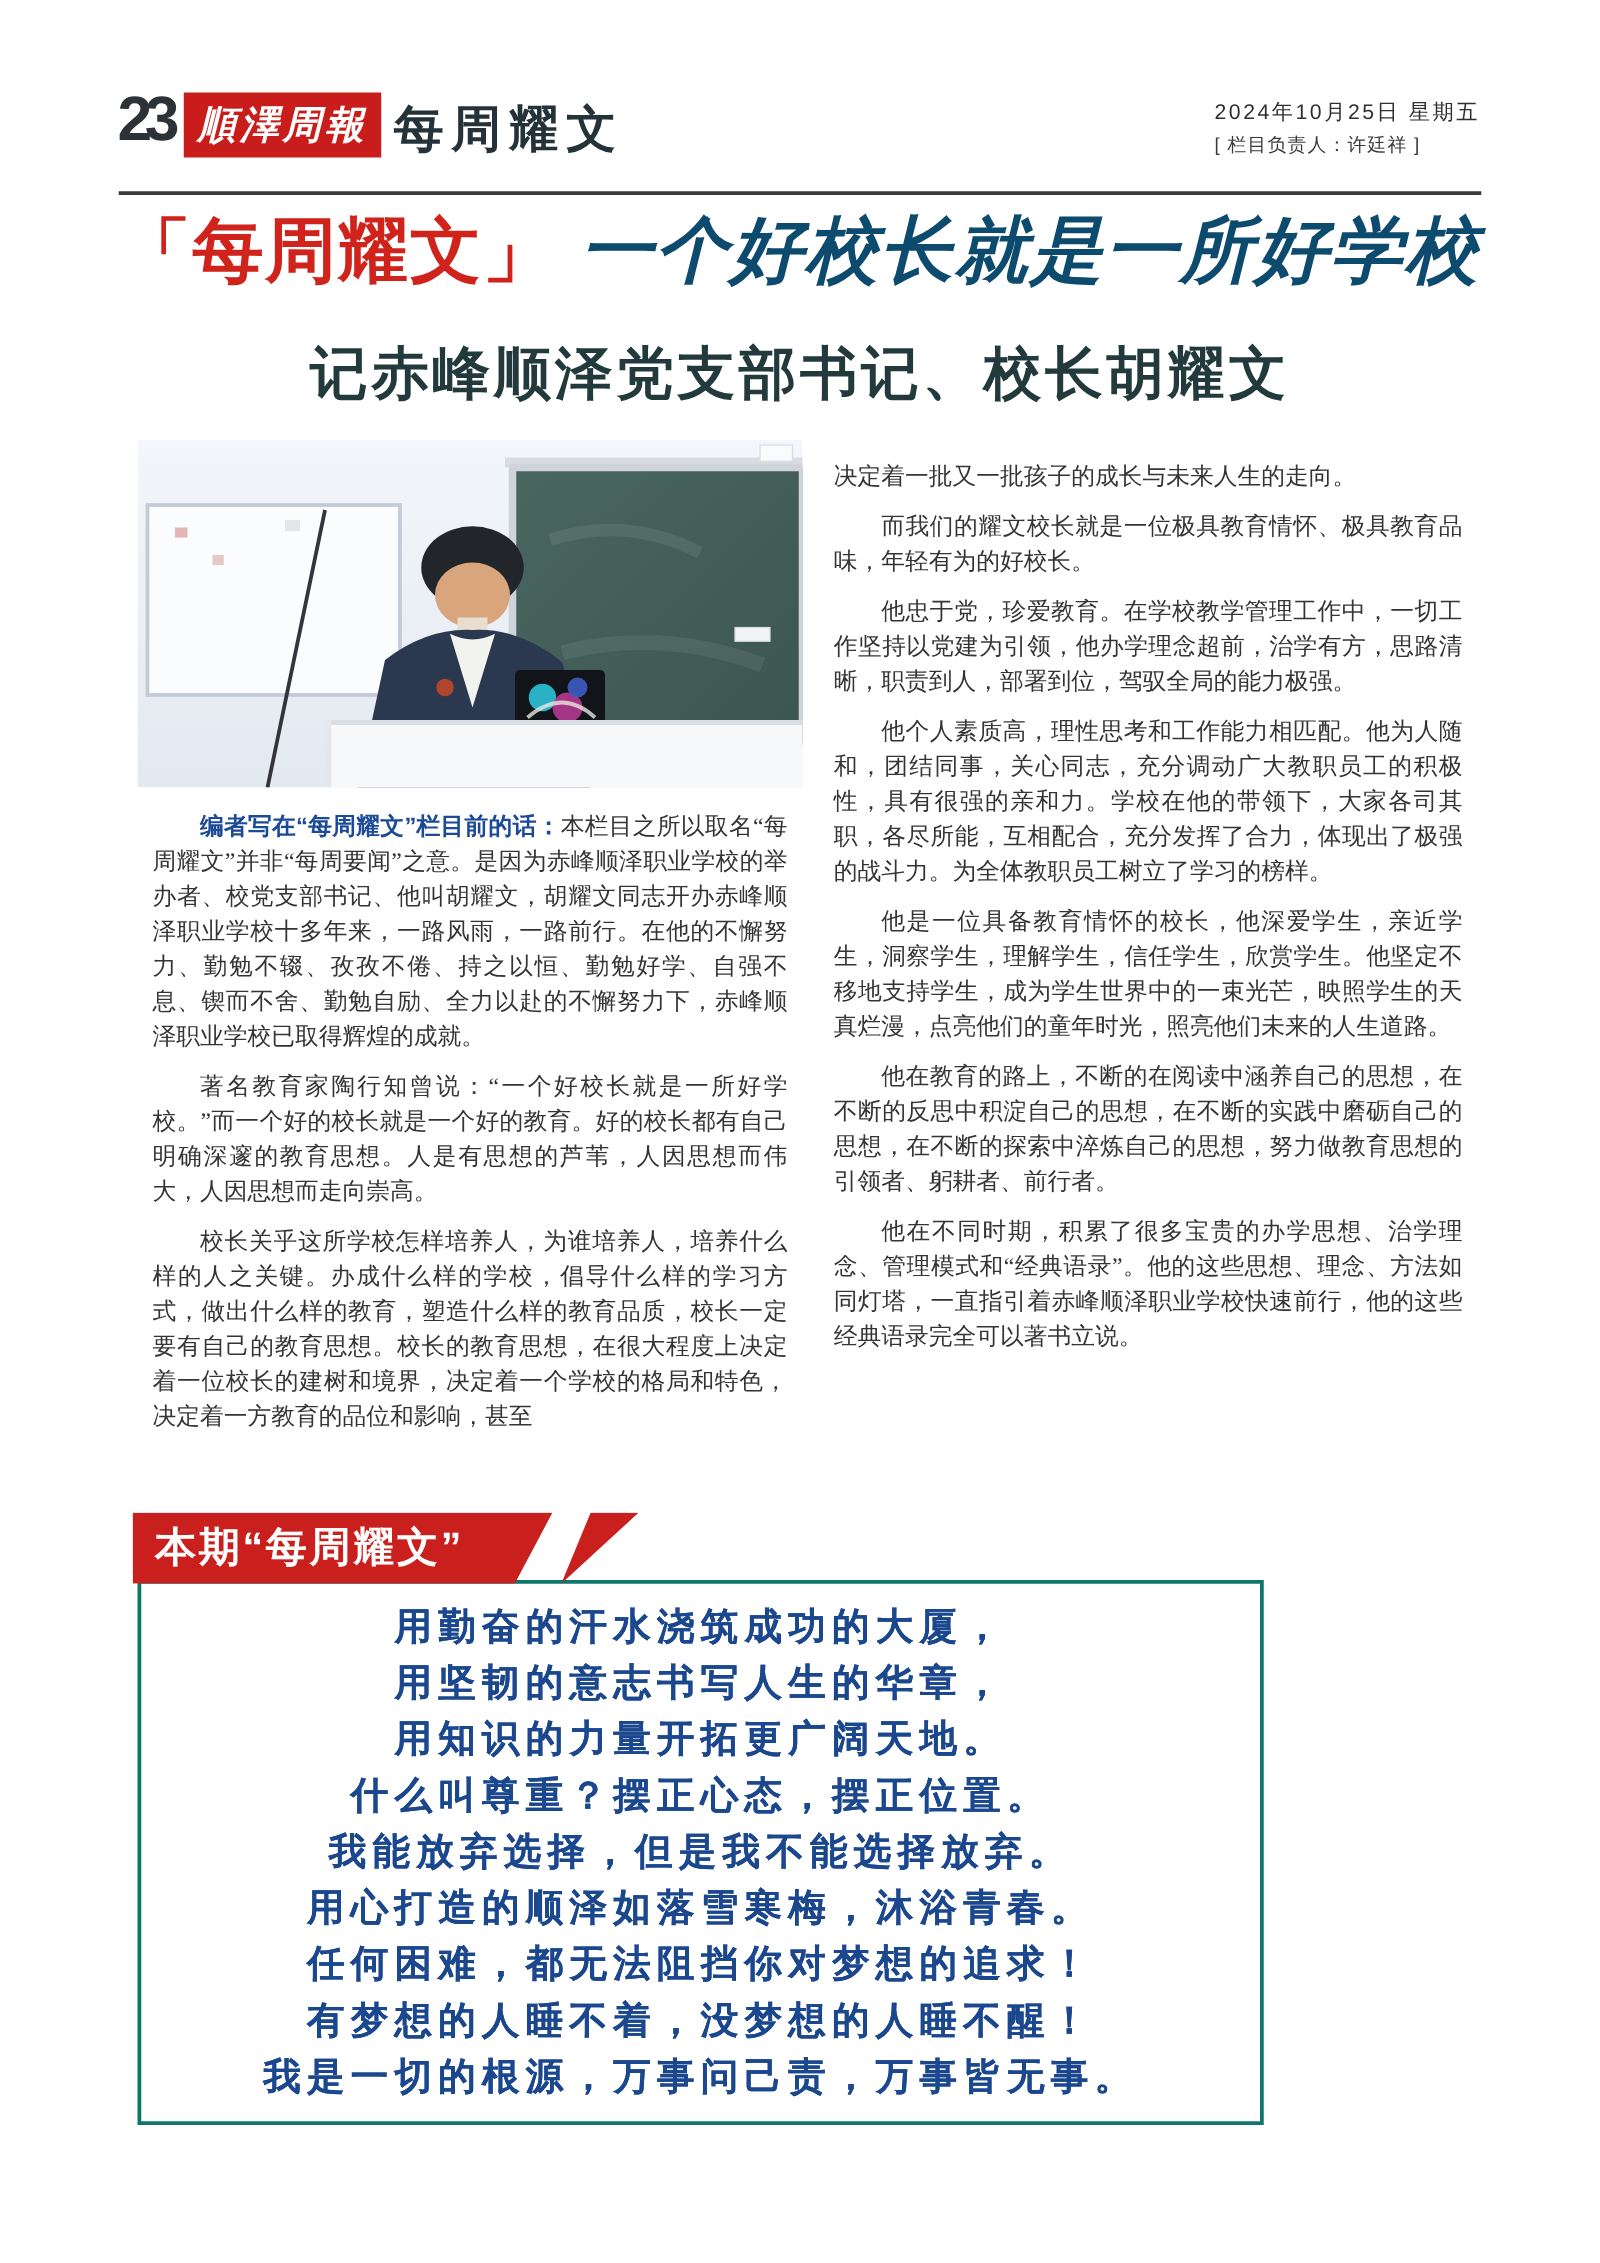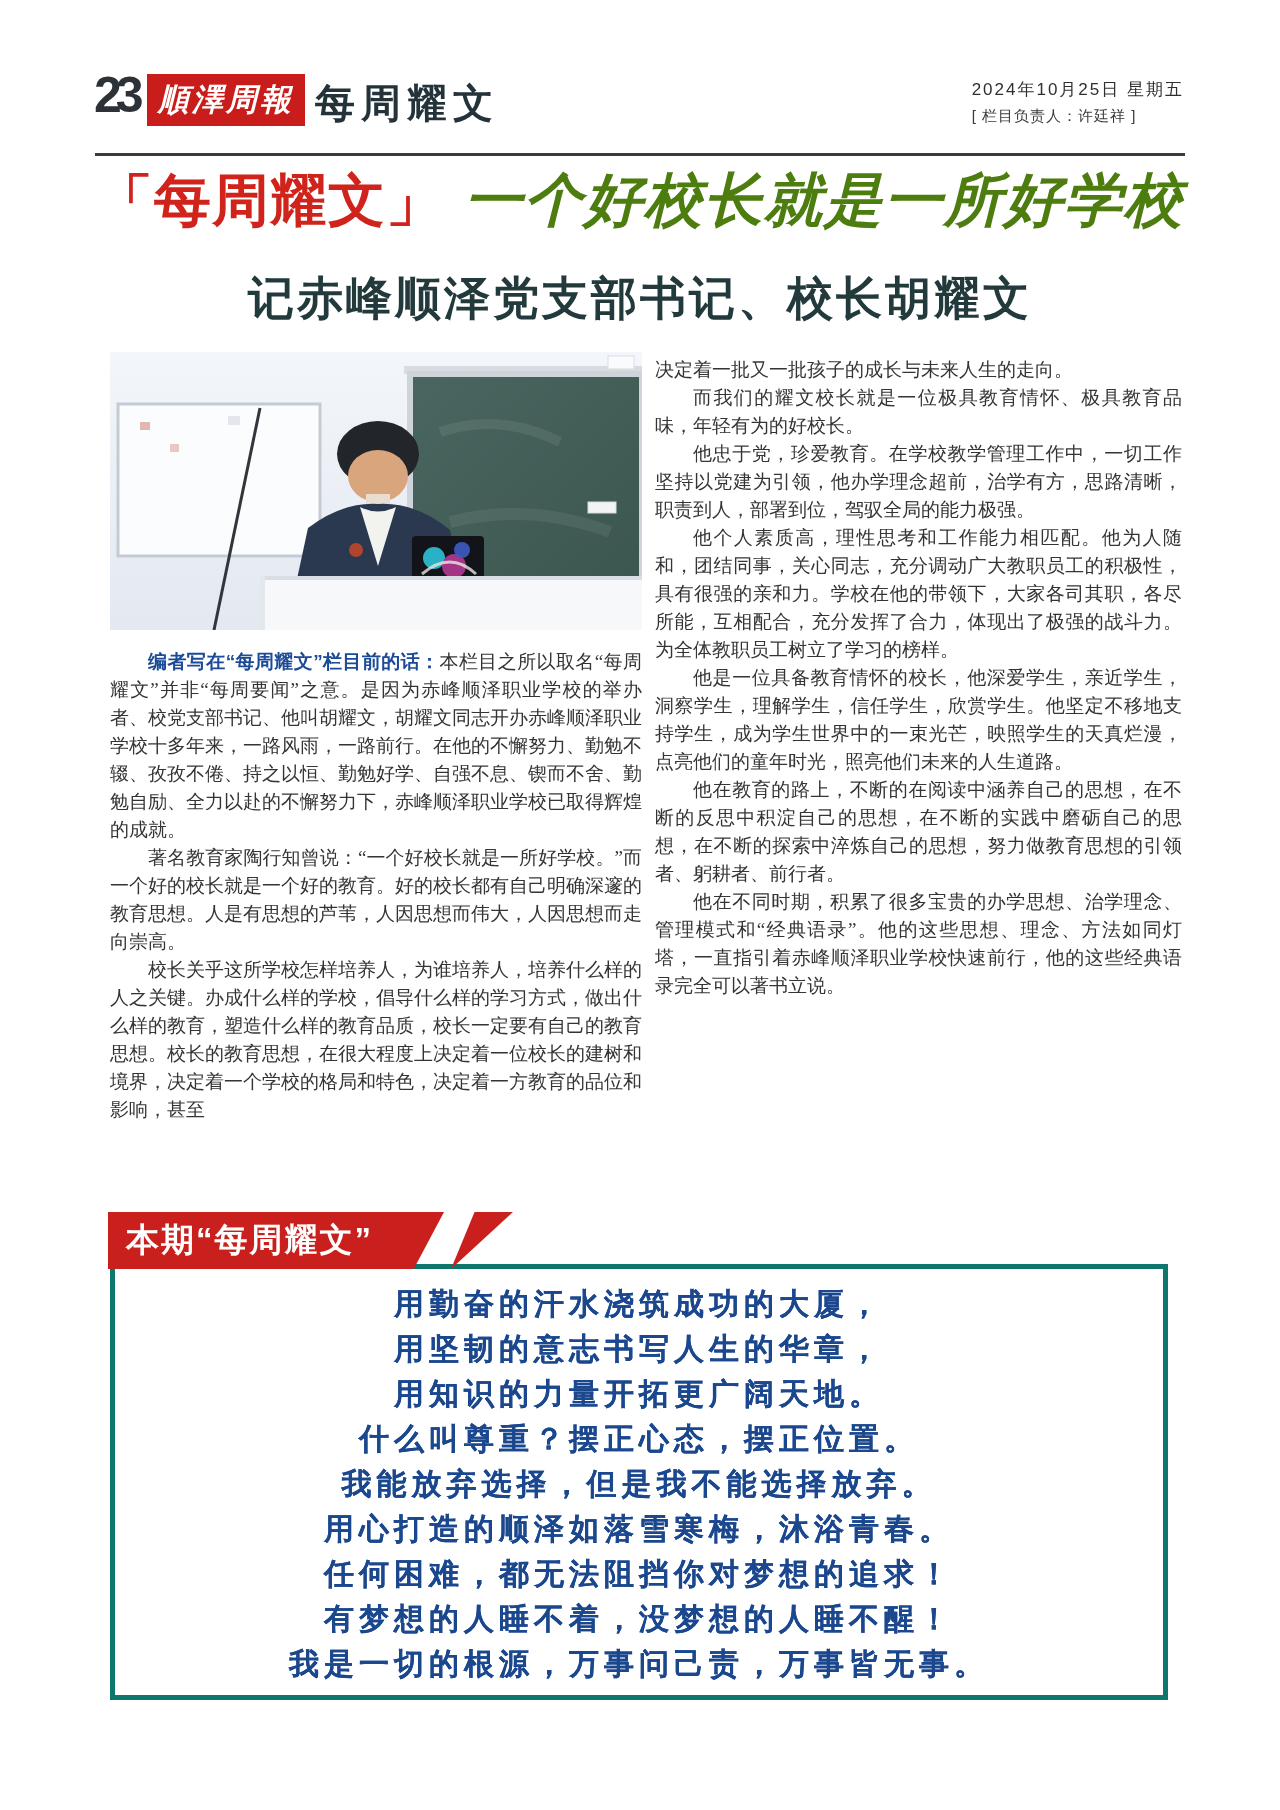--- a/index.html
+++ b/index.html
@@ -39,42 +39,42 @@
   .headline-row {
     position:absolute; left:0; top:162px; width:1280px;
     display:flex; align-items:center; justify-content:center; gap:20px;
   }
   .headline-kicker {
     font-family:"Liberation Sans", sans-serif; font-weight:bold;
     font-size:57px; color:#d0231c; letter-spacing:1px;
   }
   .headline-main {
     font-family:"DejaVu Serif", serif; font-weight:bold; font-style:italic;
-    font-size:58px; color:#4d7c0f; letter-spacing:2px;text-align:center;
+    font-size:58px; color:#0c4a6e; letter-spacing:2px;text-align:center;
   }
   .headline-subtitle {
     position:absolute; left:0; top:268px; width:1280px; text-align:center;
     font-family:"Liberation Sans", sans-serif; font-weight:bold;
     font-size:46px; color:#233a3c; letter-spacing:3px;
   }
   
   .col { position:absolute; font-size:19px; line-height:28px; text-align:justify; }
-  .col p { margin:0; text-indent:2em; }
+  .col p { margin:12px; text-indent:2em; }
   .col-left  { left:110px; top:352px; width:532px; }
   .col-right { left:655px; top:356px; width:527px; }
   .col-right .cont { text-indent:0; }
   .photo-wrap { width:532px; height:278px; display:block; }
   .left-text { margin-top:18px; }
   .editor-lead {
     font-family:"Liberation Sans", sans-serif; font-weight:bold; color:#1b4a96;
   }
   
   .quote-box {
-    position:absolute; left:110px; top:1264px; width:1058px; height:436px;
-    border:5px solid #0f766e; background:#ffffff;
+    position:absolute; left:110px; top:1264px; width:901px; height:436px;
+    border:3px solid #0f766e; background:#ffffff;
   }
   .quote-banner {
     position:absolute; left:-7px; top:-57px; width:336px; height:57px;
     background:#c9201d; clip-path:polygon(0 0, 100% 0, 91% 100%, 0 100%);
     display:flex; align-items:center;
     font-family:"Liberation Sans", sans-serif; font-weight:bold;
     font-size:33px; color:#ffffff; letter-spacing:2px; padding-left:18px;
   }
   .quote-banner-arrow {
     position:absolute; left:336px; top:-57px; width:62px; height:57px;

